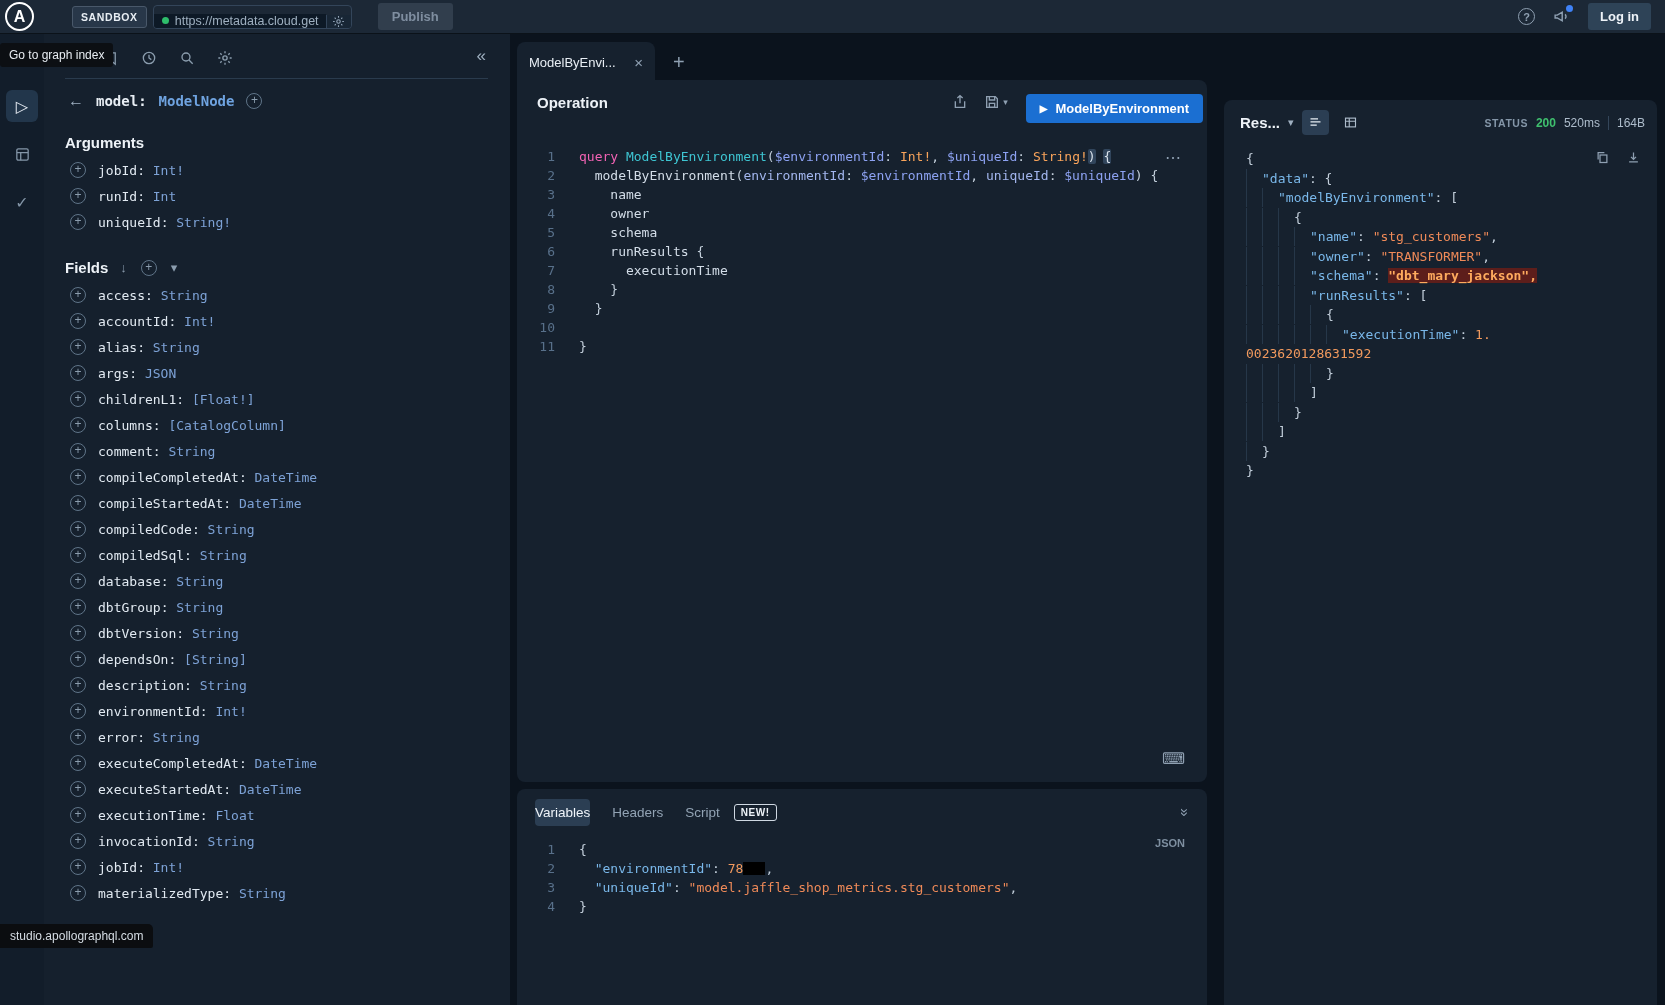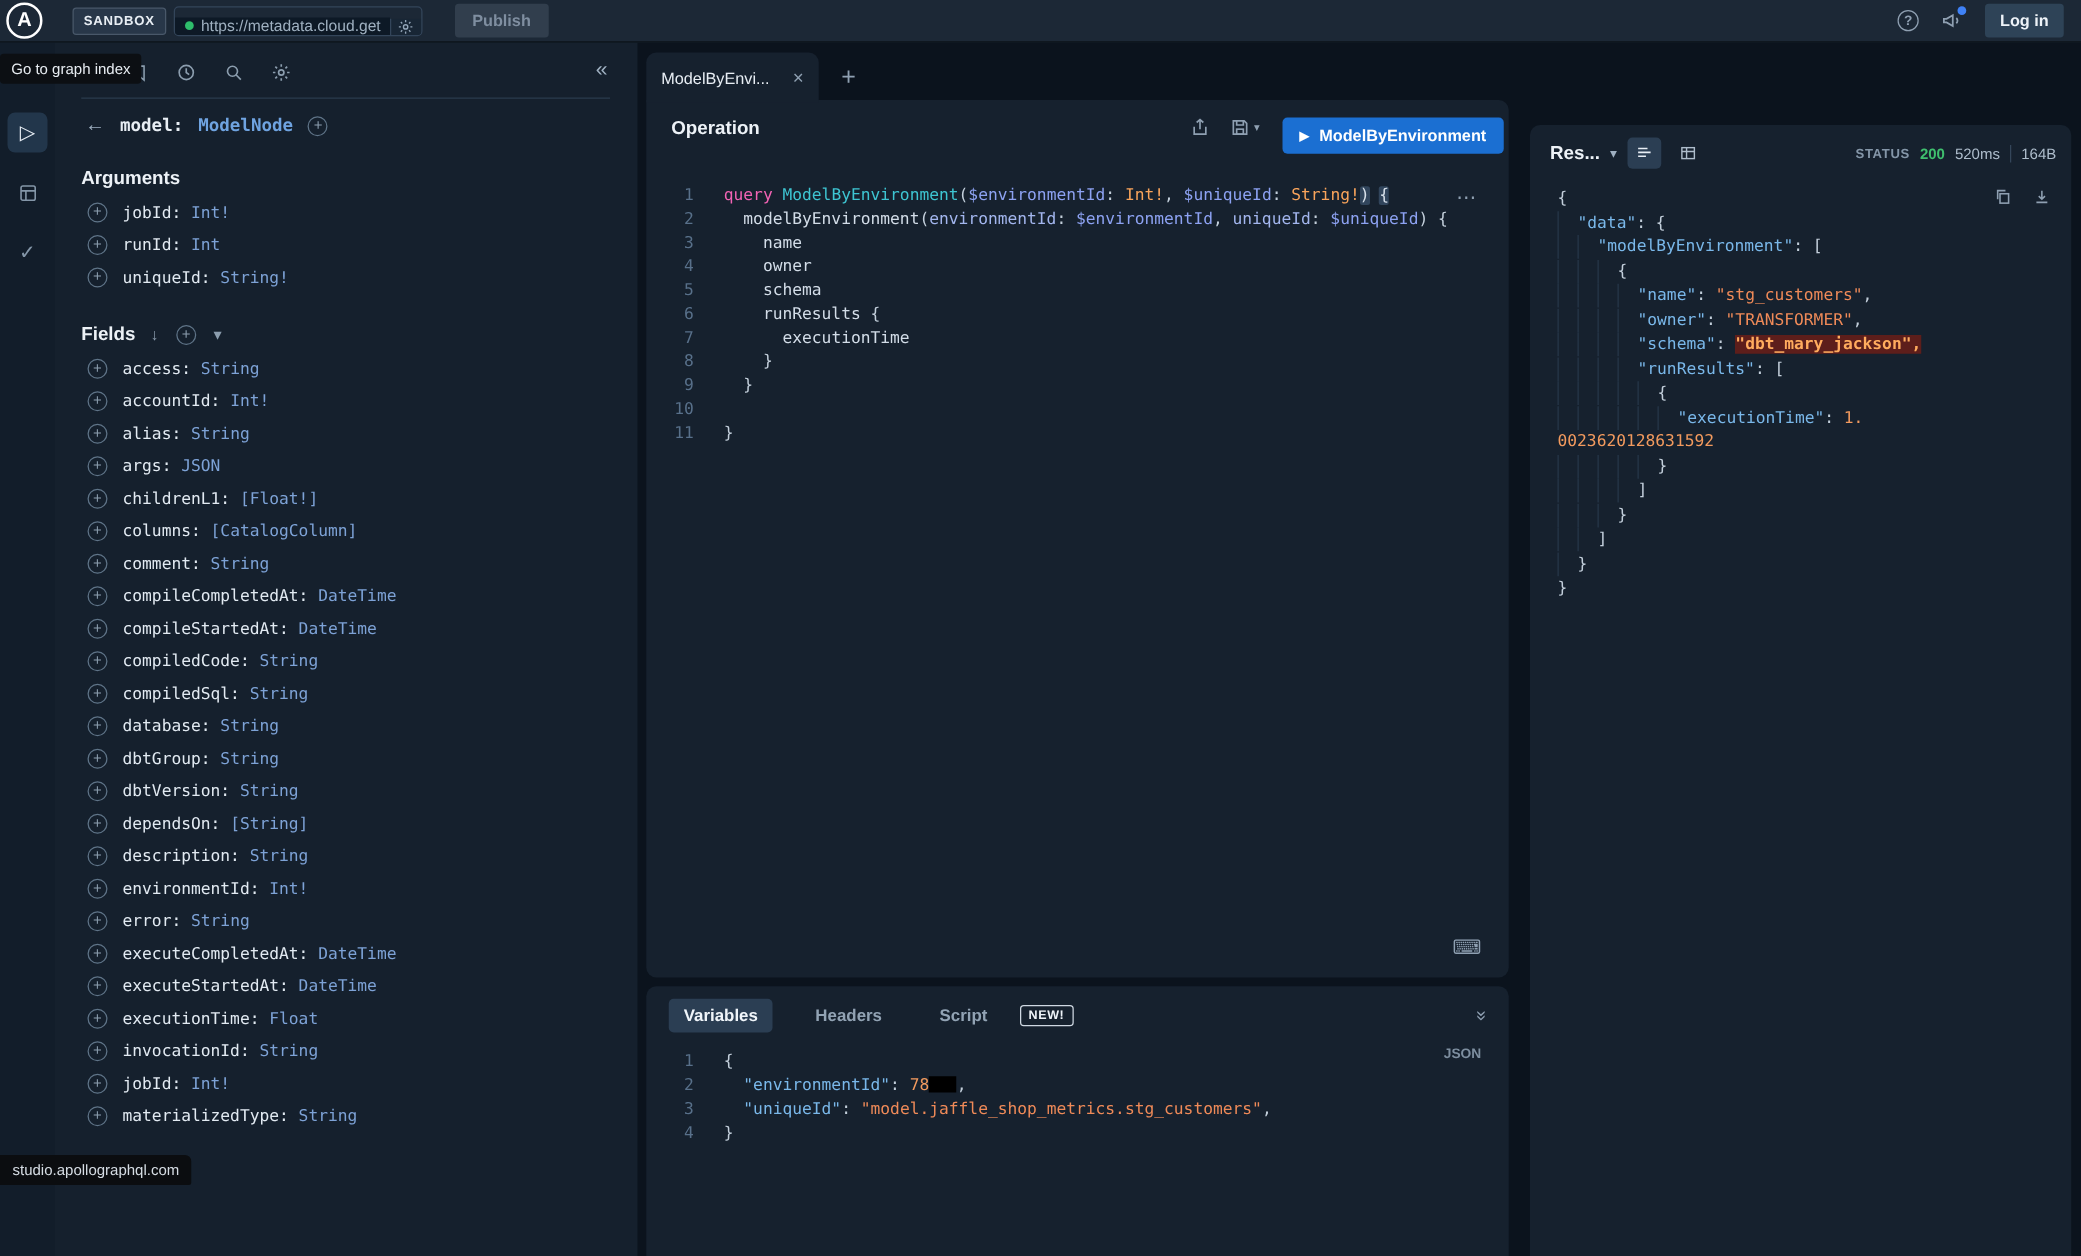--- a/index.html
+++ b/index.html
@@ -3,21 +3,21 @@
 <meta charset="utf-8">
 <style>
   *{margin:0;padding:0;box-sizing:border-box}
   html,body{width:1665px;height:1005px}
   body{position:relative;background:#0b131d;font-family:"Liberation Sans",sans-serif;color:#d7e0ea;overflow:hidden}
   svg{display:block}
 
   
   .topbar{position:absolute;left:0;top:0;width:1665px;height:34px;background:#1c2836;border-bottom:1px solid #0b1219;display:flex;align-items:center;z-index:6}
   .logo{width:29px;height:29px;border:2.5px solid #fff;border-radius:50%;display:flex;align-items:center;justify-content:center;font-weight:bold;font-size:16px;color:#fff;margin-left:5px}
-  .chip{border:1px solid #49586a;background:#283749;border-radius:3px;font-size:10.5px;font-weight:bold;letter-spacing:.6px;padding:4px 8px;margin-left:24px;color:#e8eef4}
+  .chip{border:1px solid #49586a;background:#283749;border-radius:3px;font-size:10.5px;font-weight:bold;letter-spacing:.6px;padding:4px 8px;margin-left:38px;color:#e8eef4}
   .urlbox{display:flex;align-items:flex-end;height:24px;margin-left:6px;border:1px solid #33455a;border-radius:4px;overflow:hidden}
   .url-main{display:flex;align-items:center;gap:6px;background:#0d1926;padding:0 8px;font-size:12.5px;color:#9fb0c0;width:172px;white-space:nowrap;overflow:hidden}
   .dot{width:7px;height:7px;border-radius:50%;background:#2ebd6b;flex:none}
   .url-gear{width:25px;background:#182635;border-left:1px solid #33455a;display:flex;align-items:center;justify-content:center;color:#93a5b8}
   .publish{margin-left:26px;background:#313e4d;color:#7f8ea0;font-size:13px;font-weight:bold;border:none;border-radius:3px;padding:6px 14px;font-family:inherit}
   .tb-right{margin-left:auto;display:flex;align-items:center;gap:18px;margin-right:14px}
   .help{width:17px;height:17px;border:1.5px solid #8fa0b2;border-radius:50%;color:#8fa0b2;font-size:11px;font-weight:bold;display:flex;align-items:center;justify-content:center}
   .mega{position:relative;color:#8fa0b2}
   .mega .ndot{position:absolute;right:-3px;top:-3px;width:7px;height:7px;border-radius:50%;background:#3f82f7}
   .login{background:#2e4357;color:#eef3f8;font-size:13px;font-weight:bold;border:none;border-radius:3px;padding:6px 12px;font-family:inherit}
@@ -83,21 +83,21 @@
   .tok-key{color:#7ab8ea}
   .tok-str{color:#ef8a58}
   .tok-num{color:#f29a5e}
   .tok-hl{background:#5d1e1b;color:#ffab5e;font-weight:700}
   .tok-redact{display:inline-block;width:22px;height:13px;background:#000;vertical-align:-2px}
   .tok-g{display:inline-block;width:16px;height:19px;border-left:1px solid #263749;vertical-align:top}
 
   
   .vars-panel{position:absolute;left:517px;top:789px;width:690px;height:216px;background:#16212e;border-radius:8px 8px 0 0;z-index:2}
   .vars-head{display:flex;align-items:center;padding:10px 18px 6px 18px;gap:22px;position:relative}
-  .vtab{font-size:13.5px;color:#92a3b4;font-weight:700;padding:6px 12px;border-radius:4px}
+  .vtab{font-size:13.5px;color:#92a3b4;font-weight:400;padding:6px 0;border-radius:4px}
   .vtab.active{background:#2b3e53;color:#f0f5fa}
   .new-badge{border:1.5px solid #cfd8e2;border-radius:3px;color:#eef3f8;font-size:10px;font-weight:800;padding:2px 6px;letter-spacing:.5px;margin-left:-8px}
   .vars-collapse{margin-left:auto;color:#8fa0b2;font-size:15px;transform:rotate(90deg)}
   .vars-json{position:absolute;right:22px;top:48px;color:#7e8fa0;font-size:11px;font-weight:700}
   .vars-editor{padding-top:8px}
 
   
   .resp-panel{position:absolute;left:1224px;top:100px;width:433px;height:905px;background:#16212e;border-radius:8px 8px 0 0;z-index:2}
   .resp-head{display:flex;align-items:center;padding:10px 12px 6px 16px;gap:8px}
   .resp-title{font-size:15px;font-weight:700;color:#edf2f7}

